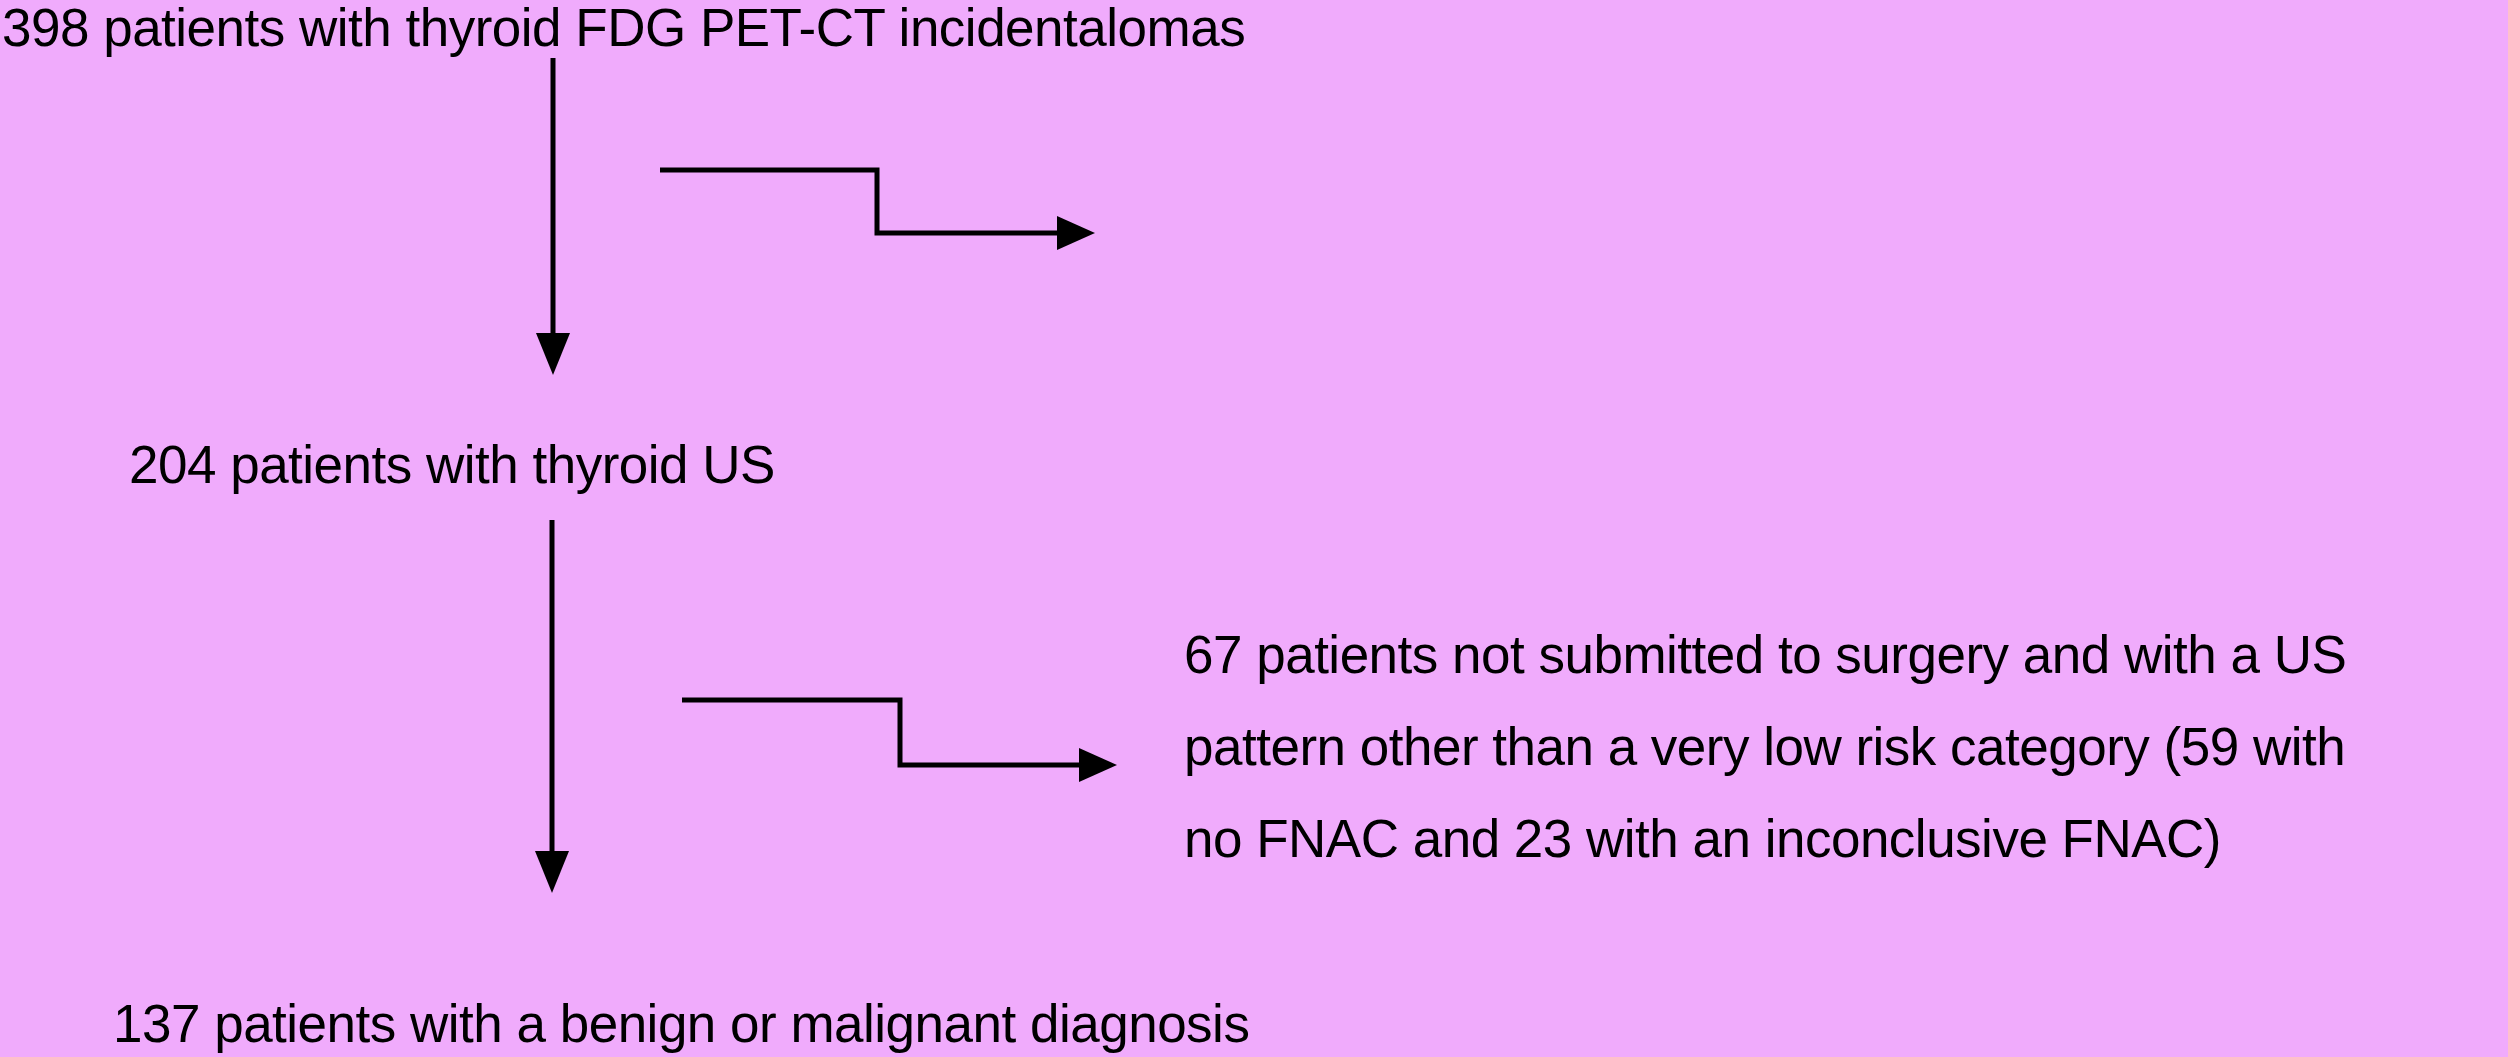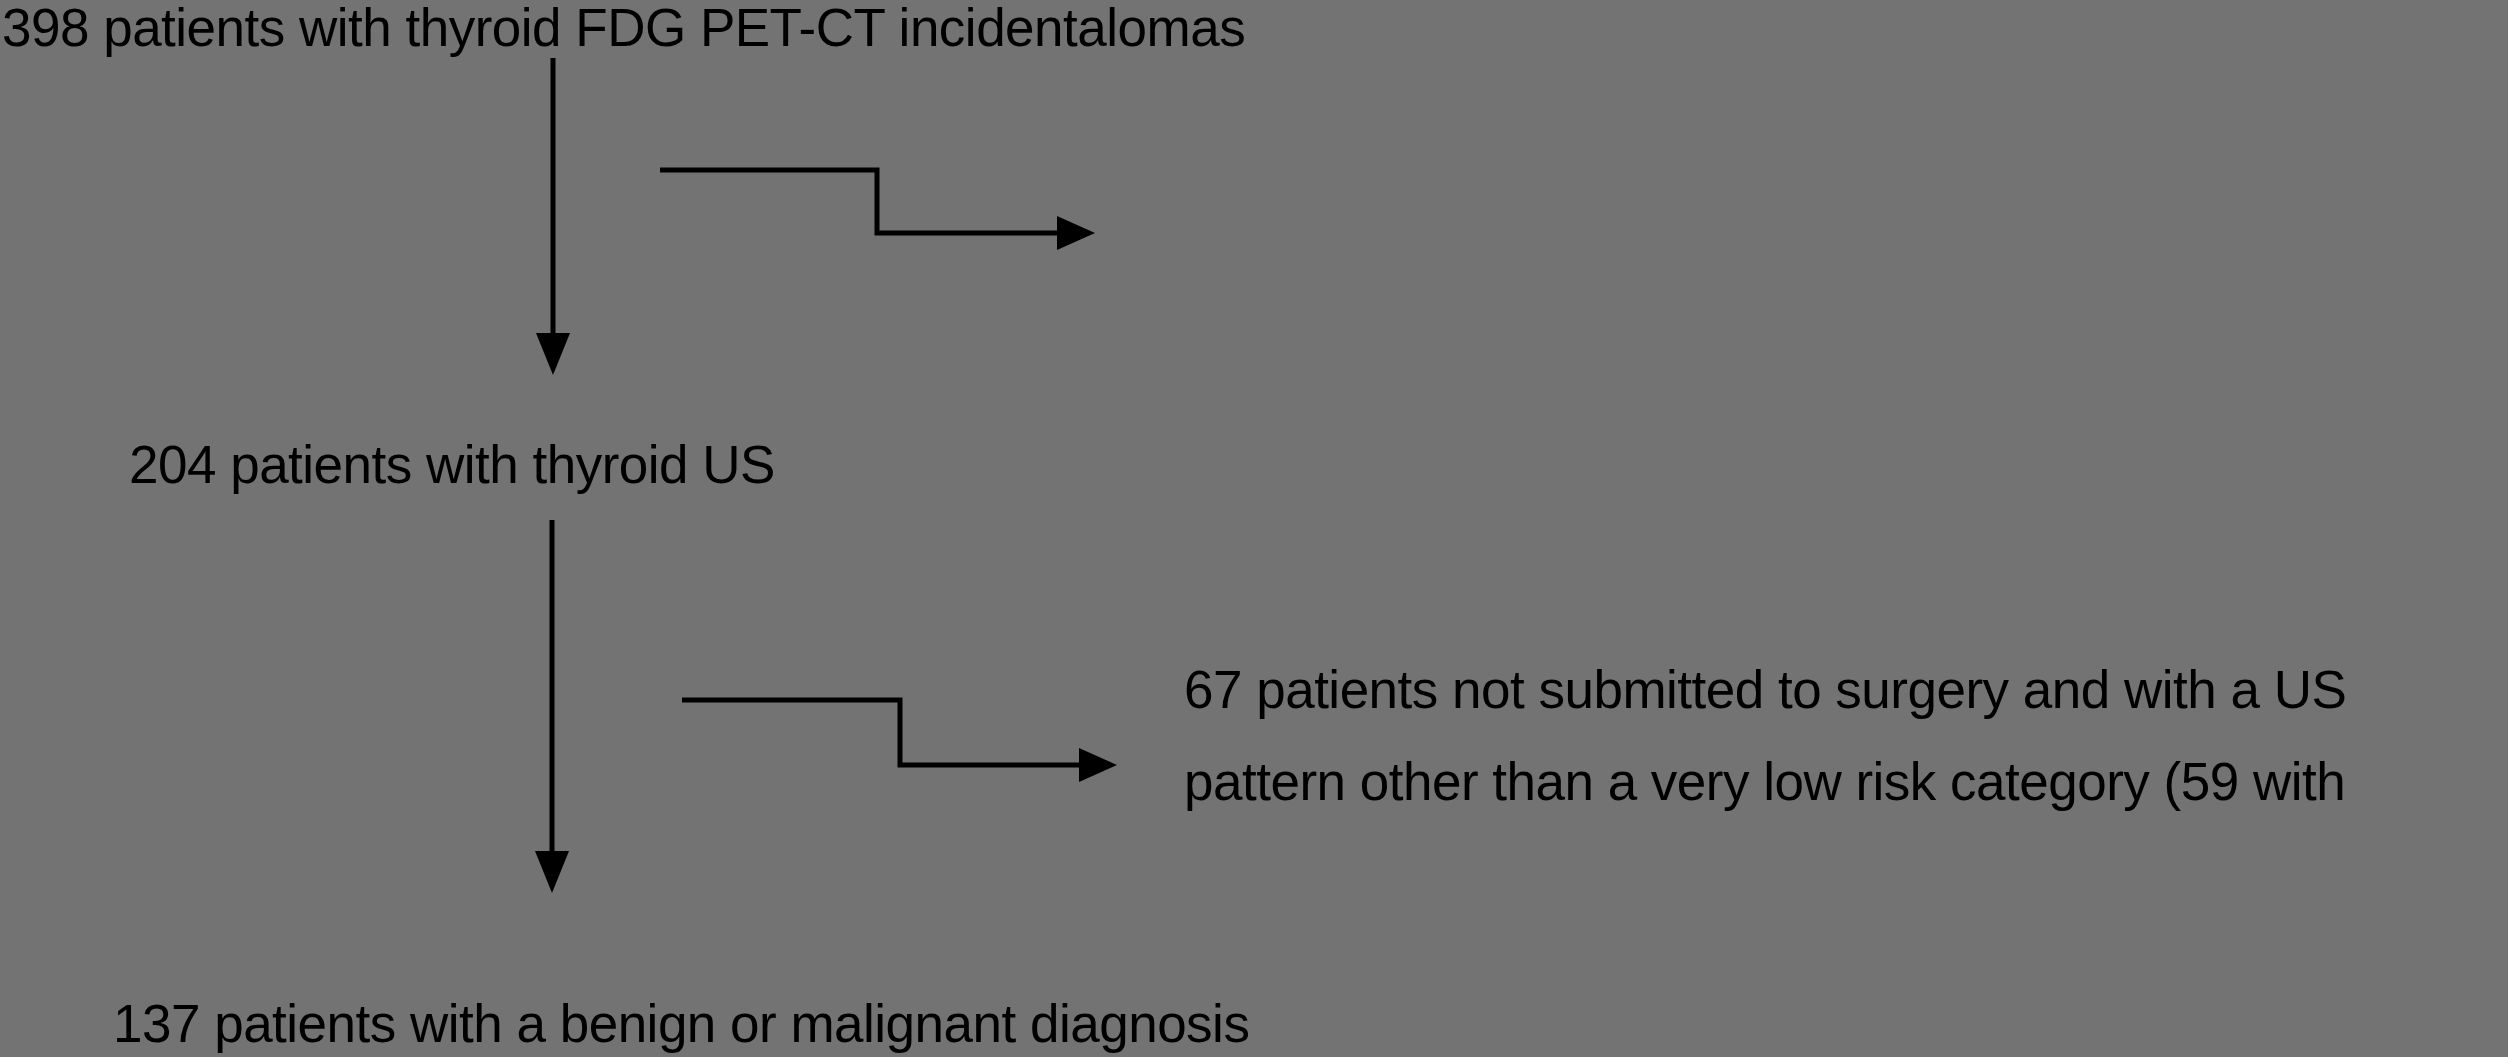--- a/index.html
+++ b/index.html
@@ -4,21 +4,21 @@
 <style>
   html, body {
     margin: 0;
     padding: 0;
     background: #ffffff;
   }
   .canvas {
     position: relative;
     width: 2508px;
     height: 1057px;
-    background: #737373;
+    background: #f0abfc;
     overflow: hidden;
     font-family: "Liberation Sans", sans-serif;
     color: #000000;
   }
   .node {
     position: absolute;
     font-size: 53px;
     line-height: 62px;
     letter-spacing: -0.5px;
     white-space: nowrap;
@@ -30,21 +30,21 @@
     line-height: 92px;
     letter-spacing: -0.5px;
     color: #000000;
   }
   .node-block .blk-line {
     white-space: nowrap;
   }
   #node-total    { left: 2px;    top: -3px;  }
   #node-no-us    { left: 1183px; top: 175px; }
   #node-with-us  { left: 129px;  top: 434px; }
-  #node-excl     { left: 1184px; top: 644px; }
+  #node-excl     { left: 1184px; top: 609px; }
   #node-final    { left: 113px;  top: 993px; }
   .arrows-svg {
     position: absolute;
     left: 0;
     top: 0;
   }
   .arrows-svg path, .arrows-svg line {
     stroke: #000000;
     stroke-width: 5;
     fill: none;
@@ -83,17 +83,18 @@
   </svg>
 
   <div class="node" id="node-total">398 patients with thyroid FDG PET-CT incidentalomas</div>
 
 
   <div class="node" id="node-with-us">204 patients with thyroid US</div>
 
   <div class="node-block" id="node-excl">
     <div class="blk-line">67 patients not submitted to surgery and with a US</div>
     <div class="blk-line">pattern other than a very low risk category (59 with</div>
+    <div class="blk-line">no FNAC and 23 with an inconclusive FNAC)</div>
   </div>
 
   <div class="node" id="node-final">137 patients with a benign or malignant diagnosis</div>
 
 </div>
 
 </body></html>

